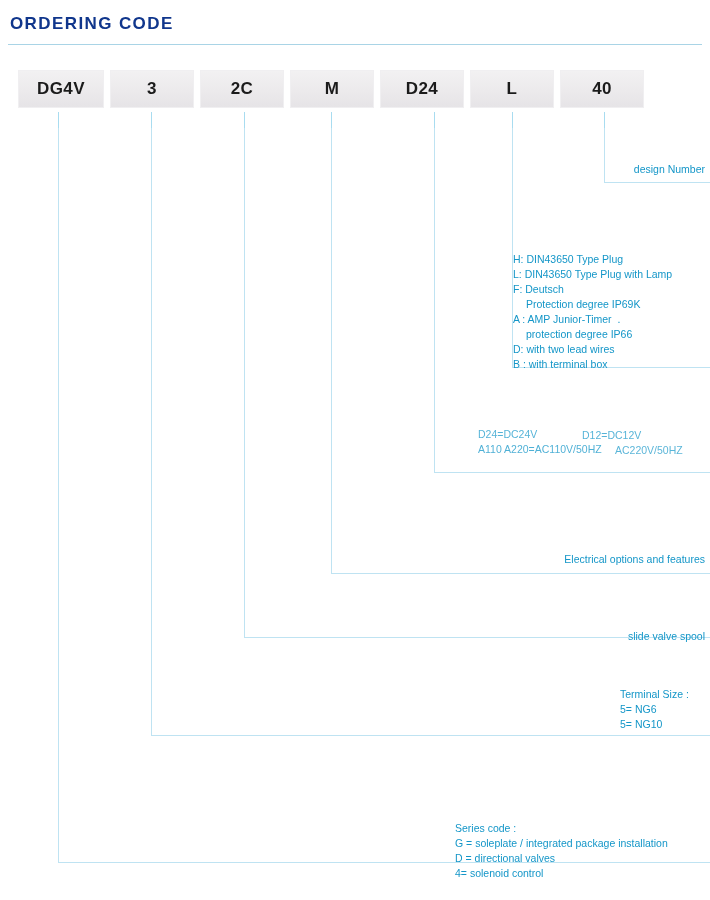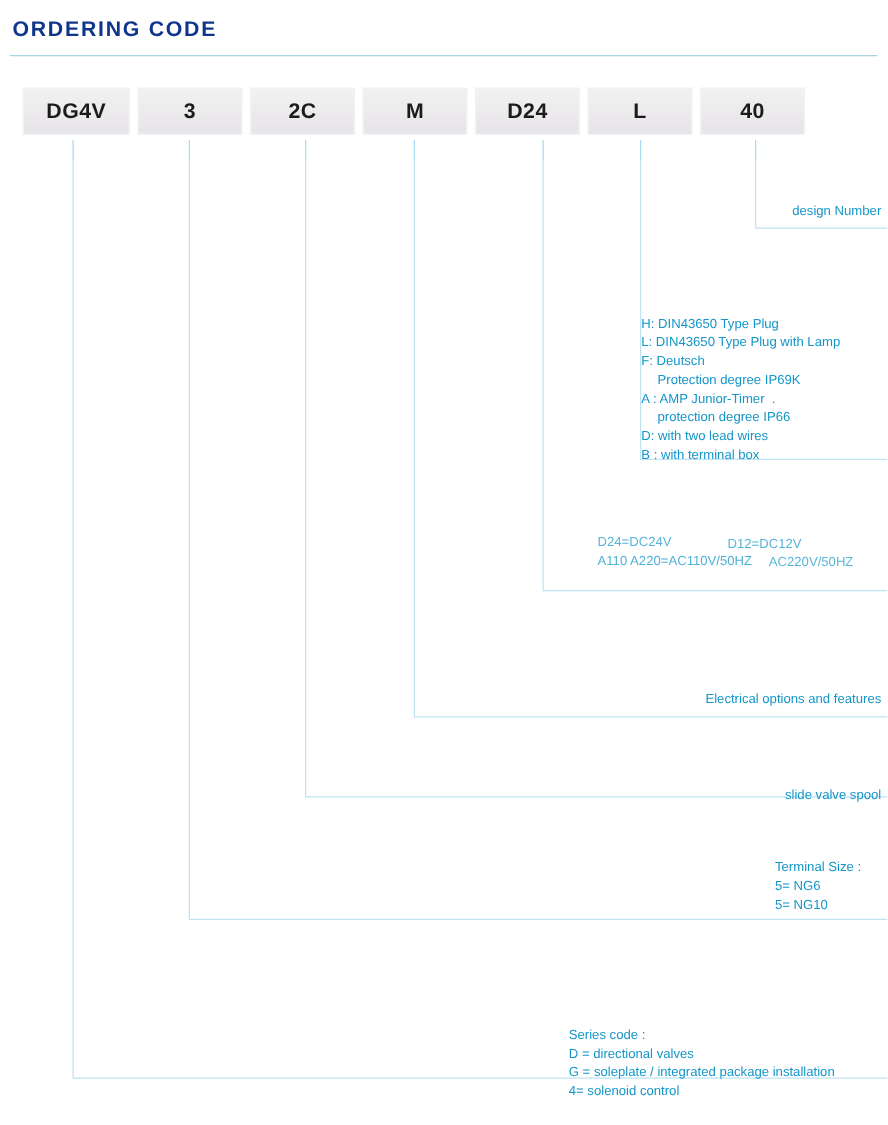--- a/index.html
+++ b/index.html
@@ -206,16 +206,16 @@
 </div>
 
 <div class="note" style="left:620px; top:687px;">
   <div class="note-line">Terminal Size :</div>
   <div class="note-line">5= NG6</div>
   <div class="note-line">5= NG10</div>
 </div>
 
 <div class="note" style="left:455px; top:785px;margin-top:36px;">
   <div class="note-line">Series code :</div>
+  <div class="note-line">G = soleplate / integrated package installation</div>
   <div class="note-line">D = directional valves</div>
-  <div class="note-line">G = soleplate / integrated package installation</div>
   <div class="note-line">4= solenoid control</div>
 </div>
 
 </body></html>

